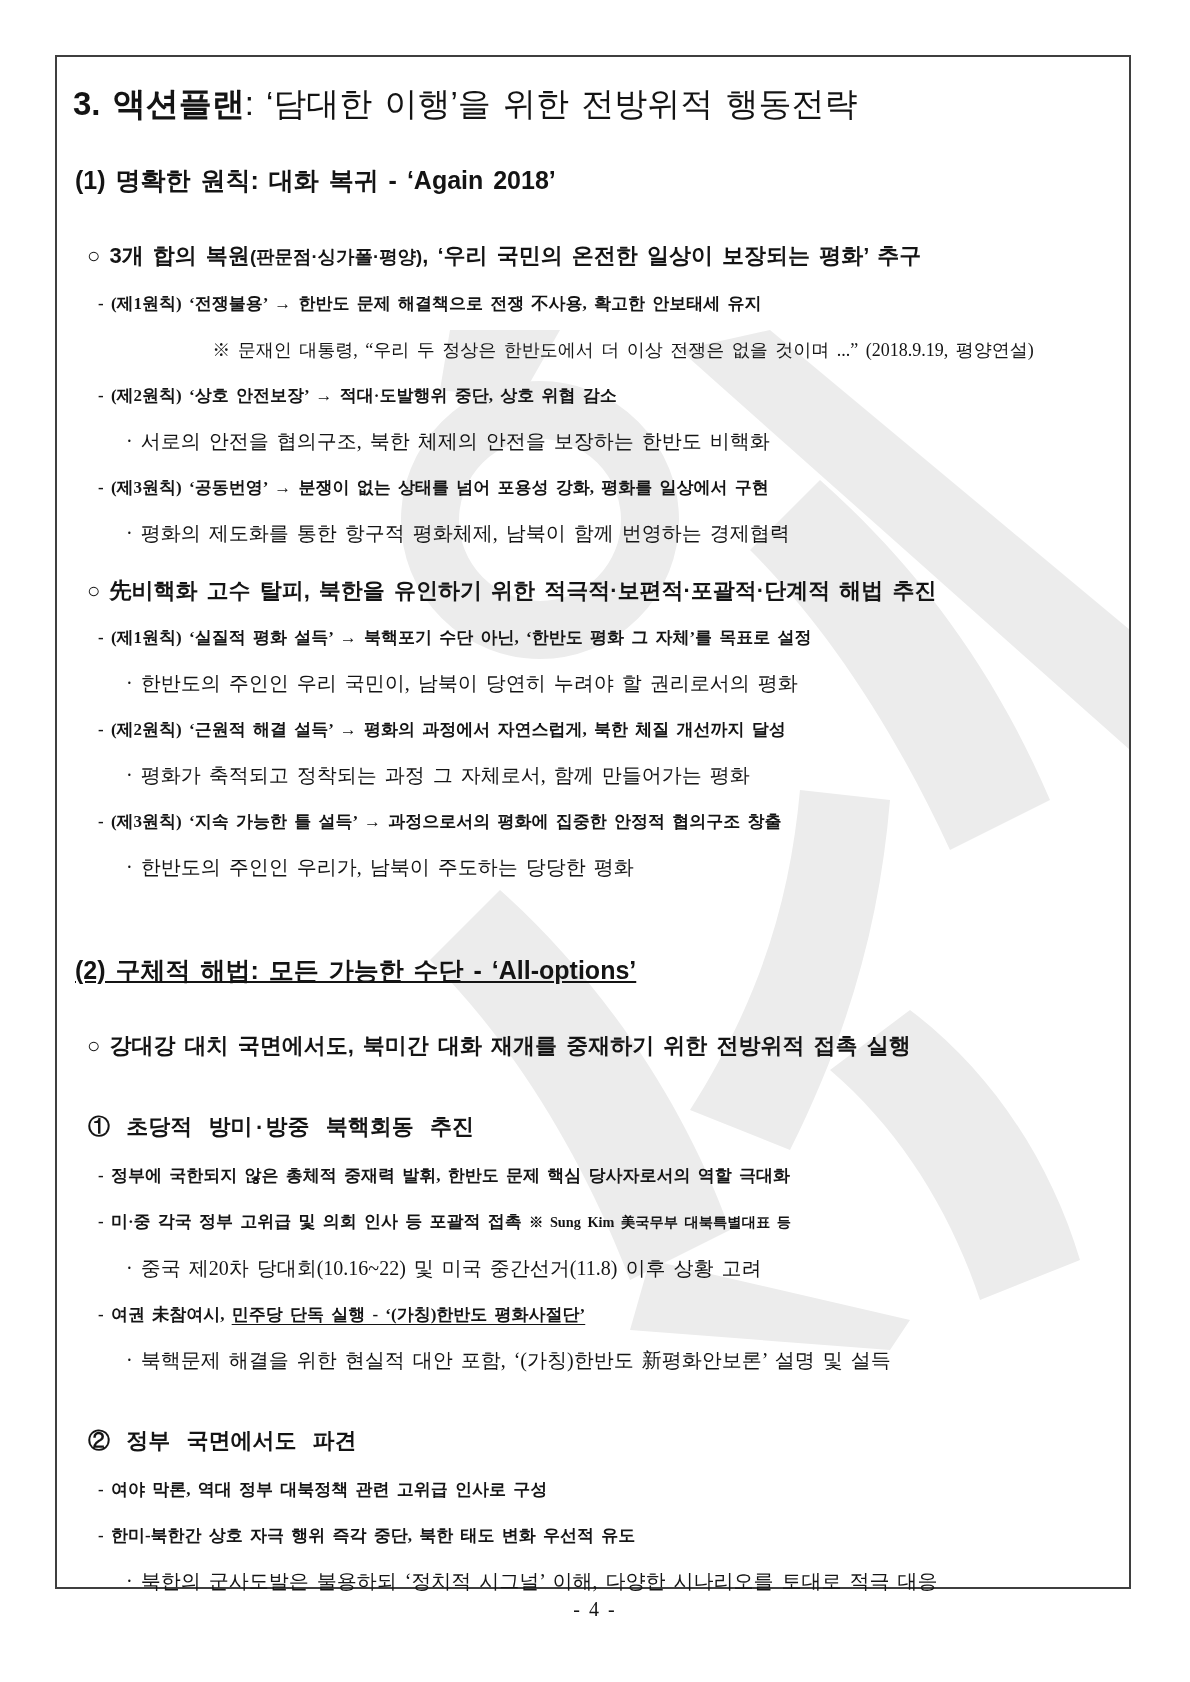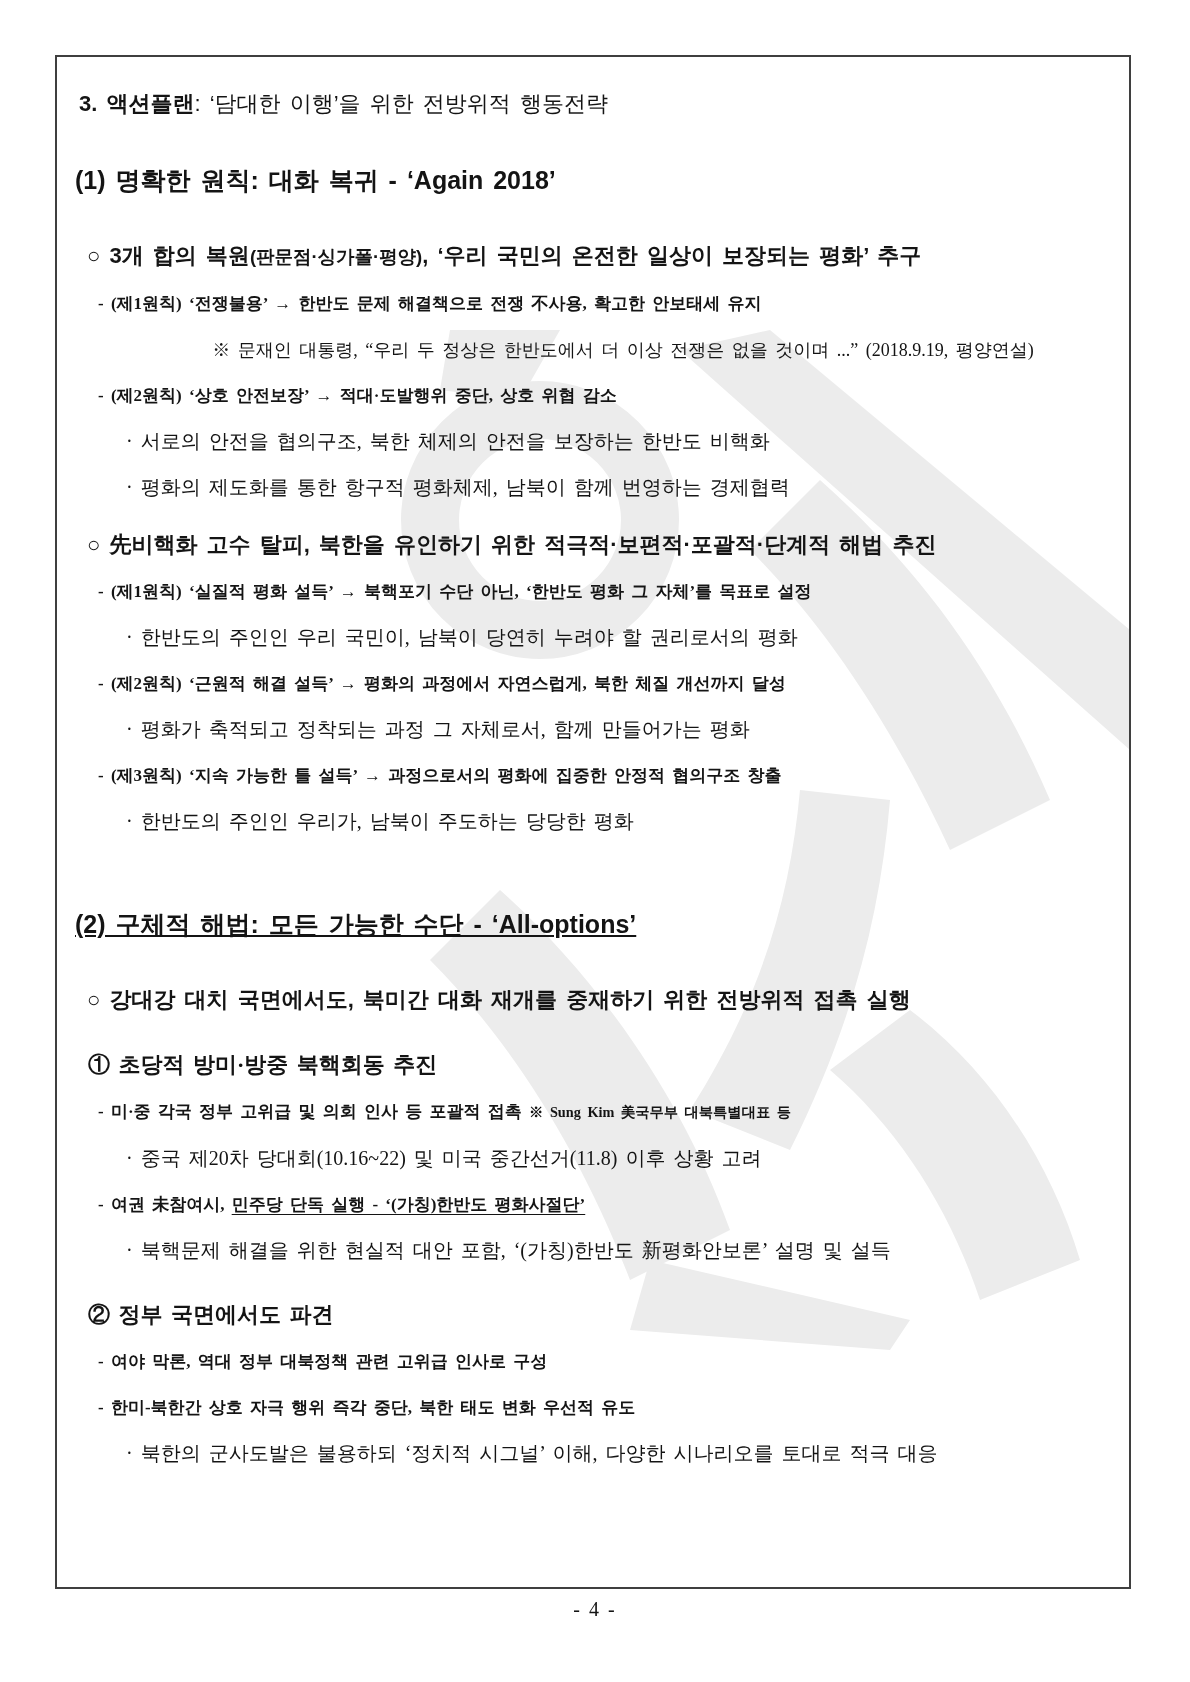--- a/index.html
+++ b/index.html
@@ -10,31 +10,31 @@
   .watermark{
     position:absolute;left:350px;top:330px;width:780px;height:1020px;
     z-index:0;pointer-events:none;
   }
   .page-box{
     position:absolute;left:55px;top:55px;width:1076px;height:1534px;
     border:2px solid #3f3f3f;box-sizing:border-box;
     padding:26px 18px 0 16px;z-index:1;background:transparent;
   }
   .line{white-space:nowrap;position:relative;}
-  .h1{font-size:22px;line-height:34px;margin-top:4px;margin-left:6px;
+  .h1{font-size:33px;line-height:34px;margin-top:4px;margin-left:0;
       font-family:"Liberation Sans",sans-serif;}
   .h1 .run-b,.h2,.o,.num{font-weight:700;}
   .h2{font-size:25px;line-height:34px;margin-top:42px;margin-left:2px;
       font-family:"Liberation Sans",sans-serif;}
   .dot + .h2{margin-top:72px;text-decoration:underline;}
   .o{font-size:22px;line-height:29px;margin-top:29px;padding-left:14px;
      font-family:"Liberation Sans",sans-serif;}
   .h2 + .o{margin-top:44px;}
-  .num{font-size:22px;line-height:29px;margin-top:36px;padding-left:15px;
-     font-family:Liberation Serif, serif;}
+  .num{font-size:22px;line-height:29px;margin-top:54px;padding-left:15px;
+     font-family:Liberation Mono, monospace;}
   .dash{font-size:17px;line-height:27px;margin-top:19px;padding-left:25px;
      font-family:"Liberation Serif",serif;font-weight:bold;}
   .dot{font-size:20px;line-height:27px;margin-top:19px;padding-left:53px;
      font-family:"Liberation Serif",serif;}
   .note{font-size:18px;line-height:25px;margin-top:21px;padding-left:62px;
      font-family:"Liberation Serif",serif;text-align:center;}
   .run-b{font-weight:700;}
   .run-sm{font-size:0.84em;}
   .run-u{text-decoration:underline;text-underline-offset:4px;}
   .line span{word-spacing:3px;}
@@ -62,31 +62,33 @@
 
 <div class="page-box">
   <div>
       <div class="line h1"><span class="run-b">3. 액션플랜</span><span class="run-r">: ‘담대한 이행’을 위한 전방위적 행동전략</span></div>
       <div class="line h2"><span class="run-r">(1) 명확한 원칙: 대화 복귀 - ‘Again 2018’</span></div>
       <div class="line o"><span class="run-b">○ 3개 합의 복원</span><span class="run-sm">(판문점·싱가폴·평양)</span><span class="run-b">, ‘우리 국민의 온전한 일상이 보장되는 평화’ 추구</span></div>
       <div class="line dash"><span class="run-r">- (제1원칙) ‘전쟁불용’ → 한반도 문제 해결책으로 전쟁 不사용, 확고한 안보태세 유지</span></div>
       <div class="line note"><span class="run-r">※ 문재인 대통령, “우리 두 정상은 한반도에서 더 이상 전쟁은 없을 것이며 ...” (2018.9.19, 평양연설)</span></div>
       <div class="line dash"><span class="run-r">- (제2원칙) ‘상호 안전보장’ → 적대·도발행위 중단, 상호 위협 감소</span></div>
       <div class="line dot"><span class="run-r">· 서로의 안전을 협의구조, 북한 체제의 안전을 보장하는 한반도 비핵화</span></div>
+      <div class="line dash"><span class="run-r">- (제3원칙) ‘공동번영’ → 분쟁이 없는 상태를 넘어 포용성 강화, 평화를 일상에서 구현</span></div>
       <div class="line dot"><span class="run-r">· 평화의 제도화를 통한 항구적 평화체제, 남북이 함께 번영하는 경제협력</span></div>
       <div class="line o"><span class="run-b">○ 先비핵화 고수 탈피, 북한을 유인하기 위한 적극적·보편적·포괄적·단계적 해법 추진</span></div>
       <div class="line dash"><span class="run-r">- (제1원칙) ‘실질적 평화 설득’ → 북핵포기 수단 아닌, ‘한반도 평화 그 자체’를 목표로 설정</span></div>
       <div class="line dot"><span class="run-r">· 한반도의 주인인 우리 국민이, 남북이 당연히 누려야 할 권리로서의 평화</span></div>
       <div class="line dash"><span class="run-r">- (제2원칙) ‘근원적 해결 설득’ → 평화의 과정에서 자연스럽게, 북한 체질 개선까지 달성</span></div>
       <div class="line dot"><span class="run-r">· 평화가 축적되고 정착되는 과정 그 자체로서, 함께 만들어가는 평화</span></div>
       <div class="line dash"><span class="run-r">- (제3원칙) ‘지속 가능한 틀 설득’ → 과정으로서의 평화에 집중한 안정적 협의구조 창출</span></div>
       <div class="line dot"><span class="run-r">· 한반도의 주인인 우리가, 남북이 주도하는 당당한 평화</span></div>
       <div class="line h2"><span class="run-r">(2) 구체적 해법: 모든 가능한 수단 - ‘All-options’</span></div>
       <div class="line o"><span class="run-b">○ 강대강 대치 국면에서도, 북미간 대화 재개를 중재하기 위한 전방위적 접촉 실행</span></div>
       <div class="line num"><span class="run-r">① 초당적 방미·방중 북핵회동 추진</span></div>
+      <div class="line dash"><span class="run-r">- 정부에 국한되지 않은 총체적 중재력 발휘, 한반도 문제 핵심 당사자로서의 역할 극대화</span></div>
       <div class="line dash"><span class="run-r">- 미·중 각국 정부 고위급 및 의회 인사 등 포괄적 접촉  </span><span class="run-sm">※ Sung Kim 美국무부 대북특별대표 등</span></div>
       <div class="line dot"><span class="run-r">· 중국 제20차 당대회(10.16~22) 및 미국 중간선거(11.8) 이후 상황 고려</span></div>
       <div class="line dash"><span class="run-r">- 여권 未참여시, </span><span class="run-u">민주당 단독 실행 - ‘(가칭)한반도 평화사절단’</span></div>
       <div class="line dot"><span class="run-r">· 북핵문제 해결을 위한 현실적 대안 포함, ‘(가칭)한반도 新평화안보론’ 설명 및 설득</span></div>
       <div class="line num"><span class="run-r">② 정부 국면에서도 파견</span></div>
       <div class="line dash"><span class="run-r">- 여야 막론, 역대 정부 대북정책 관련 고위급 인사로 구성</span></div>
       <div class="line dash"><span class="run-r">- 한미-북한간 상호 자극 행위 즉각 중단, 북한 태도 변화 우선적 유도</span></div>
       <div class="line dot"><span class="run-r">· 북한의 군사도발은 불용하되 ‘정치적 시그널’ 이해, 다양한 시나리오를 토대로 적극 대응</span></div>
     </div>
 </div>

